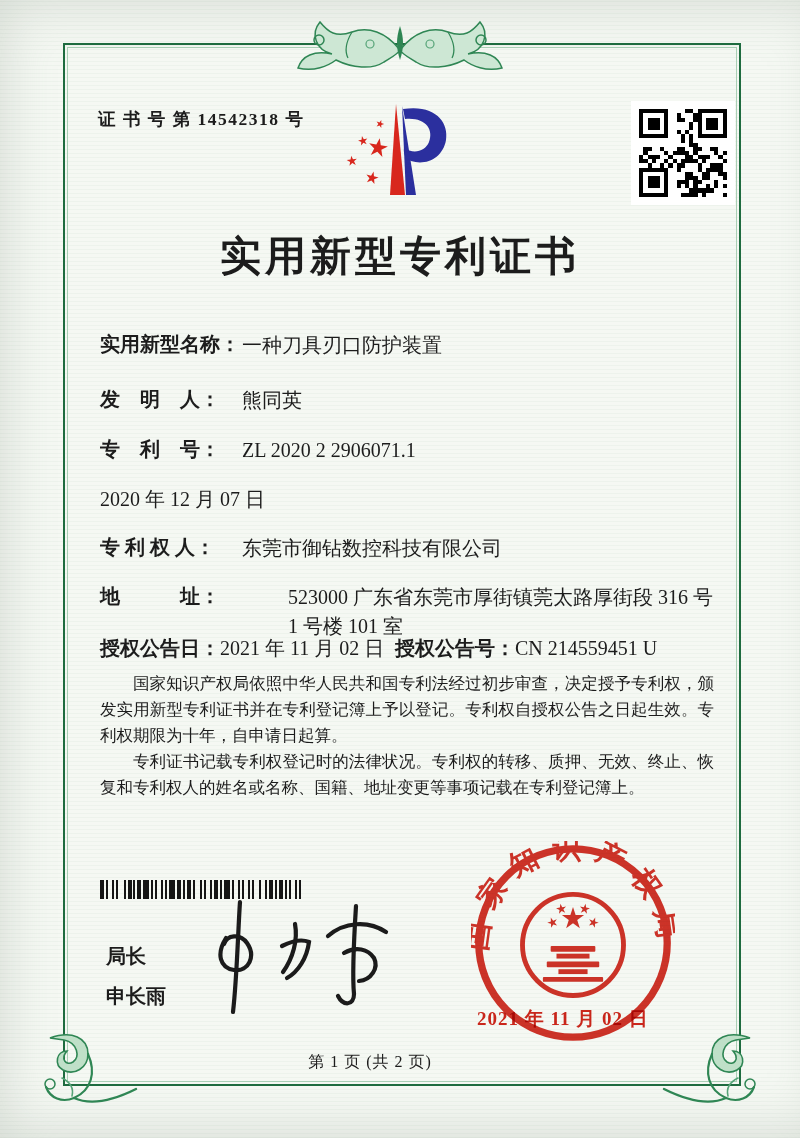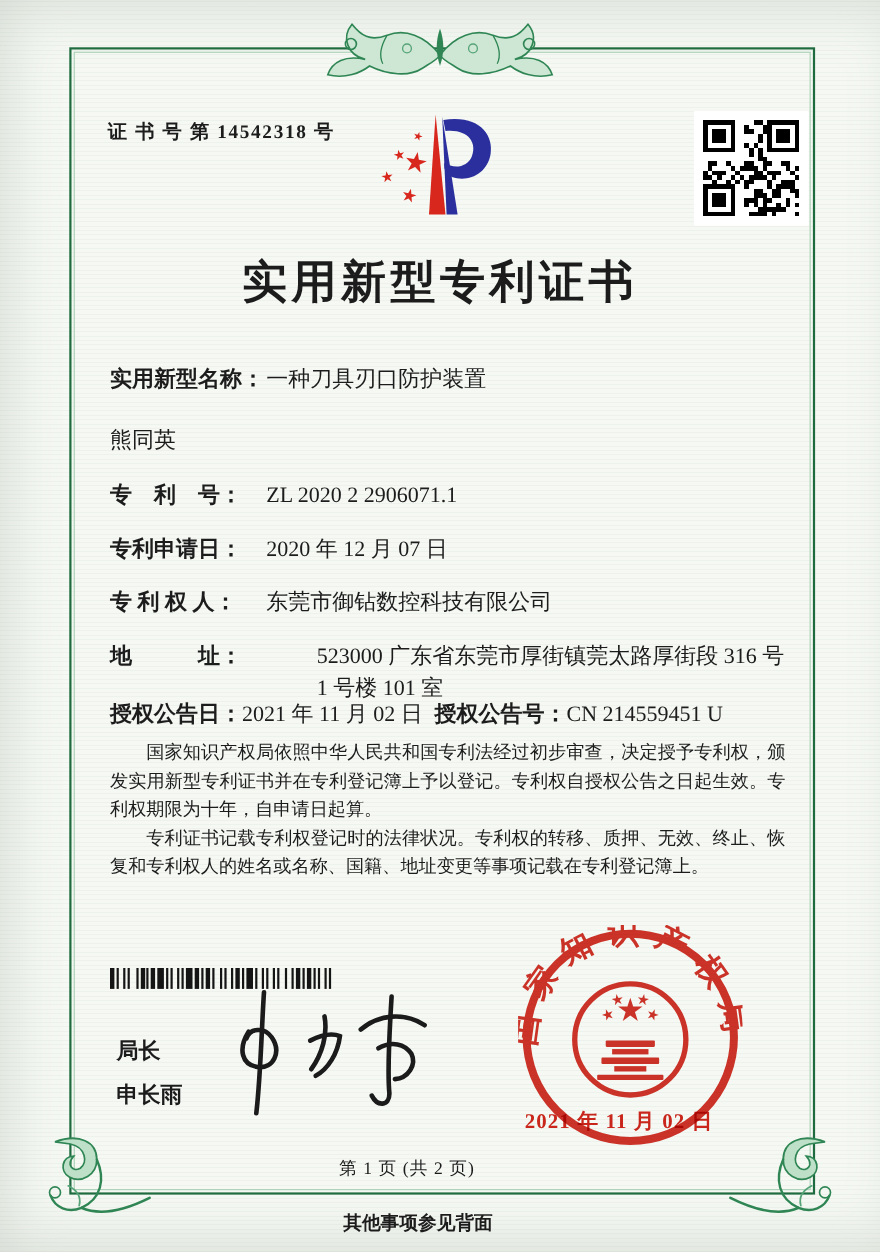--- a/index.html
+++ b/index.html
@@ -215,28 +215,28 @@
         <rect x="4" y="18" width="3" height="3" fill="#000"></rect>
       </svg></div>
 
   <div class="title">实用新型专利证书</div>
 
   <div class="field f0">
     <span class="lab">实用新型名称：</span>
     <span class="val">一种刀具刃口防护装置</span>
   </div>
   <div class="field f1">
+    <span class="lab">发　明　人：</span>
     <span class="val">熊同英</span>
   </div>
   <div class="field f2">
     <span class="lab">专　利　号：</span>
     <span class="val">ZL 2020 2 2906071.1</span>
   </div>
   <div class="field f3">
-    <span class="lab">专利申请日：</span>
     <span class="val">2020 年 12 月 07 日</span>
   </div>
   <div class="field f4">
     <span class="lab">专 利 权 人：</span>
     <span class="val">东莞市御钻数控科技有限公司</span>
   </div>
   <div class="field f5">
     <span class="lab">地　　　址：</span>
     <span class="val">523000 广东省东莞市厚街镇莞太路厚街段 316 号 1 号楼 101 室</span>
   </div>
@@ -368,15 +368,14 @@
       <rect x="82" y="108" width="46" height="6" rx="1"></rect>
       <rect x="88" y="116" width="34" height="5"></rect>
       <rect x="78" y="124" width="54" height="6" rx="1"></rect>
       <rect x="90" y="132" width="30" height="5"></rect>
       <rect x="74" y="140" width="62" height="5" rx="1"></rect>
     </g>
   </svg>
   <div class="seal-date">2021 年 11 月 02 日</div>
 
   <div class="page-num">第 1 页 (共 2 页)</div>
-  <div class="back-note">其他事项参见背面</div>
 
 </div>
 
 </body></html>

